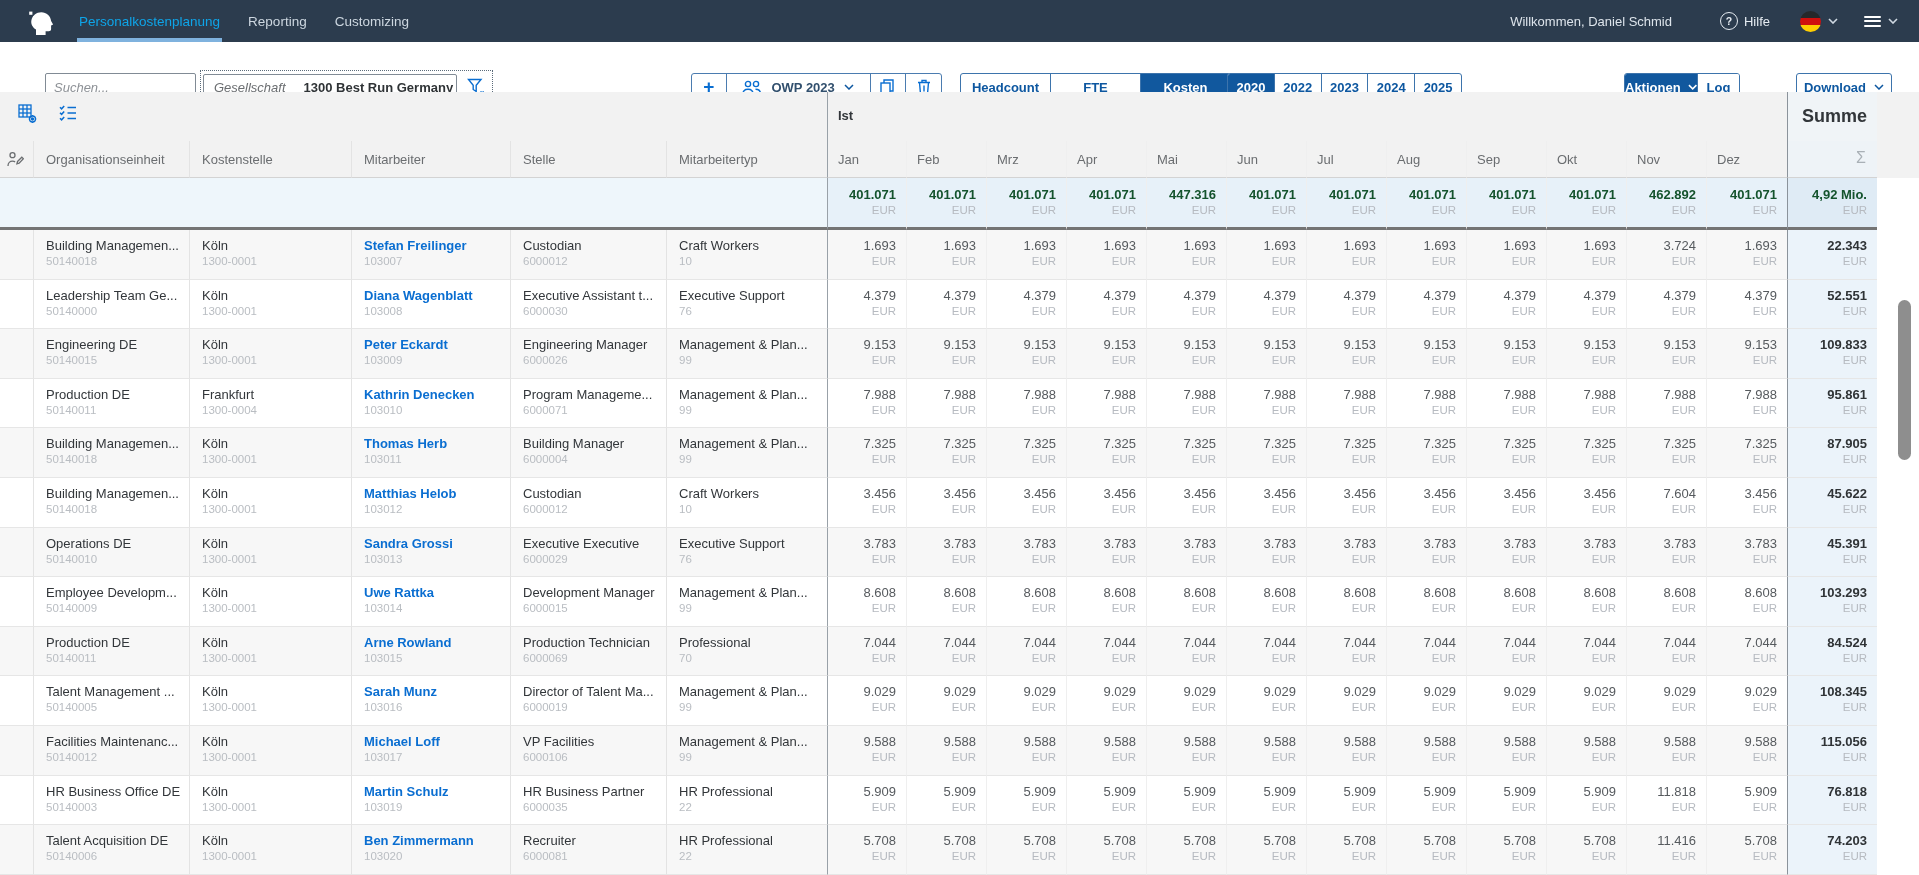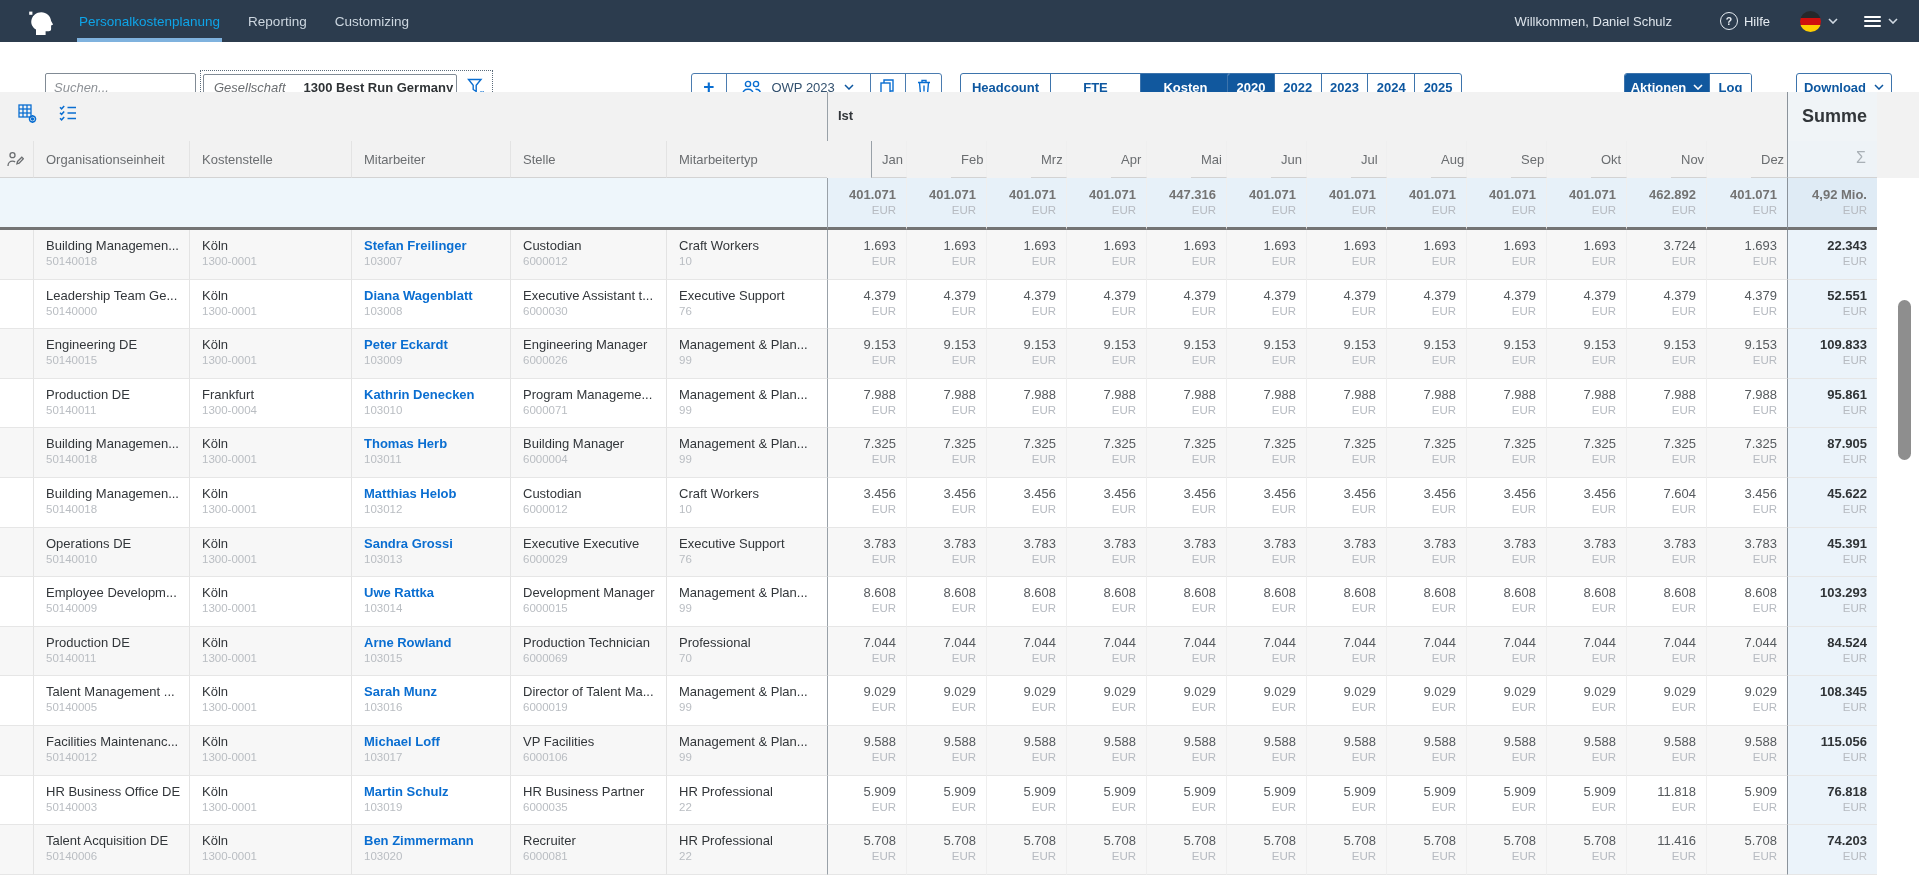--- a/index.html
+++ b/index.html
@@ -41,60 +41,60 @@
   .flag-rect{width:18px;height:13px;border-radius:2px;
         background:linear-gradient(#26282a 0 34%,#d0100e 34% 67%,#ffce00 67% 100%);}
   .company-value{font-size:13px;font-weight:700;color:#2f3336;white-space:nowrap;}
   .filterbtn{width:28px;height:28px;display:flex;align-items:center;justify-content:center;cursor:pointer;}
   .btn-group{left:691px;width:251px;display:flex;border:1px solid #4b7cb0;border-radius:3px;
         background:#fff;overflow:hidden;}
   .bg-sec{display:flex;align-items:center;justify-content:center;height:26px;cursor:pointer;}
   .bg-sec + .bg-sec{border-left:1px solid #4b7cb0;}
   .sec-plus{width:34px;color:#0a6ed1;font-size:19px;font-weight:600;line-height:26px;}
   .sec-owp{width:144px;gap:9px;}
-  .owp-text{font-size:13px;color:#32506e;font-weight:400;}
+  .owp-text{font-size:13px;color:#32506e;font-weight:700;}
   .sec-sq{width:35px;color:#0a6ed1;}
   .segmented{display:flex;border:1px solid #3d74ac;border-radius:3px;overflow:hidden;background:#fff;}
   .seg-modes{left:960px;width:271px;}
   .seg-years{left:1227px;width:235px;}
   .seg{flex:1;display:flex;align-items:center;justify-content:center;height:26px;font-size:13px;
        font-weight:600;color:#0d57a0;cursor:pointer;white-space:nowrap;}
   .seg + .seg{border-left:1px solid #3d74ac;}
   .seg.active{background:#11589e;color:#fff;font-weight:700;}
   .akt-group{left:1624px;display:flex;border:1px solid #3d74ac;border-radius:3px;overflow:hidden;}
-  .akt{width:84px;display:flex;align-items:center;justify-content:center;gap:7px;height:26px;
+  .akt{width:72px;display:flex;align-items:center;justify-content:center;gap:7px;height:26px;
        background:#11589e;color:#fff;font-size:13px;font-weight:700;cursor:pointer;}
   .logbtn{width:41px;display:flex;align-items:center;justify-content:center;height:26px;background:#fff;
        color:#0d57a0;font-size:13px;font-weight:600;border-left:1px solid #3d74ac;cursor:pointer;}
   .download{left:1796px;width:96px;display:flex;align-items:center;justify-content:center;gap:8px;
        border:1px solid #3d74ac;border-radius:3px;background:#fff;color:#0d57a0;font-size:13px;
        font-weight:600;height:28px;cursor:pointer;}
   .bluechev{color:#0d57a0;}
   
   .content{position:absolute;top:92px;left:0;width:1919px;height:783px;background:#f2f2f2;}
   #grid{position:absolute;left:0;top:0;display:grid;
         grid-template-columns:34px 156px 162px 159px 156px 160px repeat(12,80px) 90px;
         grid-template-rows:49px 37px 52px repeat(13,49.61px);}
   .c{box-sizing:border-box;overflow:hidden;white-space:nowrap;}
   .gh{background:#f2f2f2;}
   .ghleft{display:flex;align-items:flex-start;padding:12px 0 0 18px;gap:22px;}
   .gicon{cursor:pointer;display:inline-flex;}
   .ist{padding:16px 0 0 10px;font-size:13px;font-weight:700;color:#32363a;}
   .sumhead{padding:14px 10px 0 0;text-align:right;font-size:18px;font-weight:700;color:#32363a;background:#f0f4f7;}
   .ch{background:#f2f2f2;border-bottom:1px solid #d3d3d3;font-size:13px;color:#6a6d70;
       padding:11px 0 0 12px;}
-  .ch.mon{padding-left:10px;margin-left:44px;}
+  .ch.mon{padding-left:10px;}
   .ch.first{padding:10px 0 0 7px;}
   .sigma{text-align:right;padding:8px 11px 0 0;font-size:16px;color:#a9b0b6;background:#eef3f7;}
   .sr{background:#eef6fb;border-bottom:3px solid #747474;}
   .sr.mcell{background:#e7f1f9;}
   .mval{text-align:right;padding:8px 10px 0 0;}
   .v{font-size:13px;color:#565a5e;line-height:17px;}
   .cur{font-size:11.5px;color:#b6bac0;line-height:14px;}
-  .sr .v{font-weight:700;color:#737373;}
+  .sr .v{font-weight:700;color:#14532d;}
   .stotal{background:#dfebf5;}
   .dc{border-bottom:1px solid #e6e6e6;padding:7px 8px 0 12px;}
   .dc.mval{padding:7px 10px 0 0;}
   .dc.sel{padding:0;}
   .odd{background:#f7f7f7;}
   .even{background:#ffffff;}
   .dc.rtotal{background:#ebf3fa;text-align:right;padding:7px 10px 0 0;}
   .rtotal .v{font-weight:700;color:#2f3336;}
   .l1{font-size:13px;color:#32363a;line-height:17px;}
   .l2{font-size:11.5px;color:#b9bdc2;line-height:15px;}
@@ -120,21 +120,21 @@
         <rect x="5.2" y="9" width="2.4" height="2.4"></rect>
       </g>
     </svg>
   </span>
   <div class="tabs">
     <div class="tab active">Personalkostenplanung</div>
     <div class="tab">Reporting</div>
     <div class="tab">Customizing</div>
   </div>
   <div class="shell-right">
-    <span class="welcome">Willkommen, Daniel Schulz</span>
+    <span class="welcome">Willkommen, Daniel Schmid</span>
     <span class="hilfe">
       <span class="qmark">?</span>
       <span>Hilfe</span>
     </span>
     <span class="flagbtn">
       <span class="flag-circle"></span>
       <svg class="chev" width="10" height="6" viewBox="0 0 10 6">
           <path d="M1 1l4 4 4-4" fill="none" stroke="currentColor" stroke-width="1.6"></path>
         </svg>
     </span>

